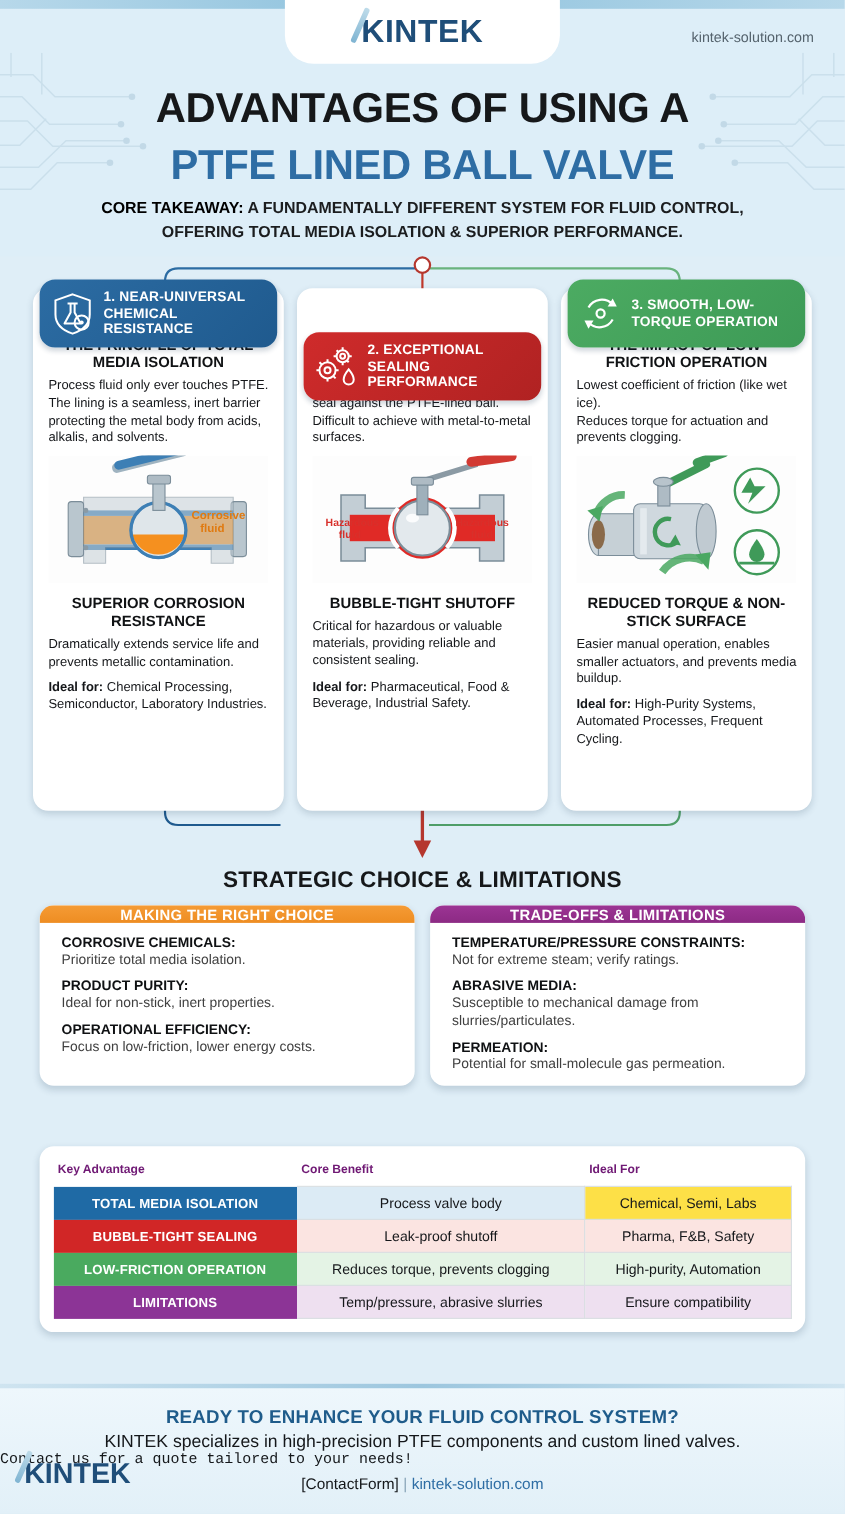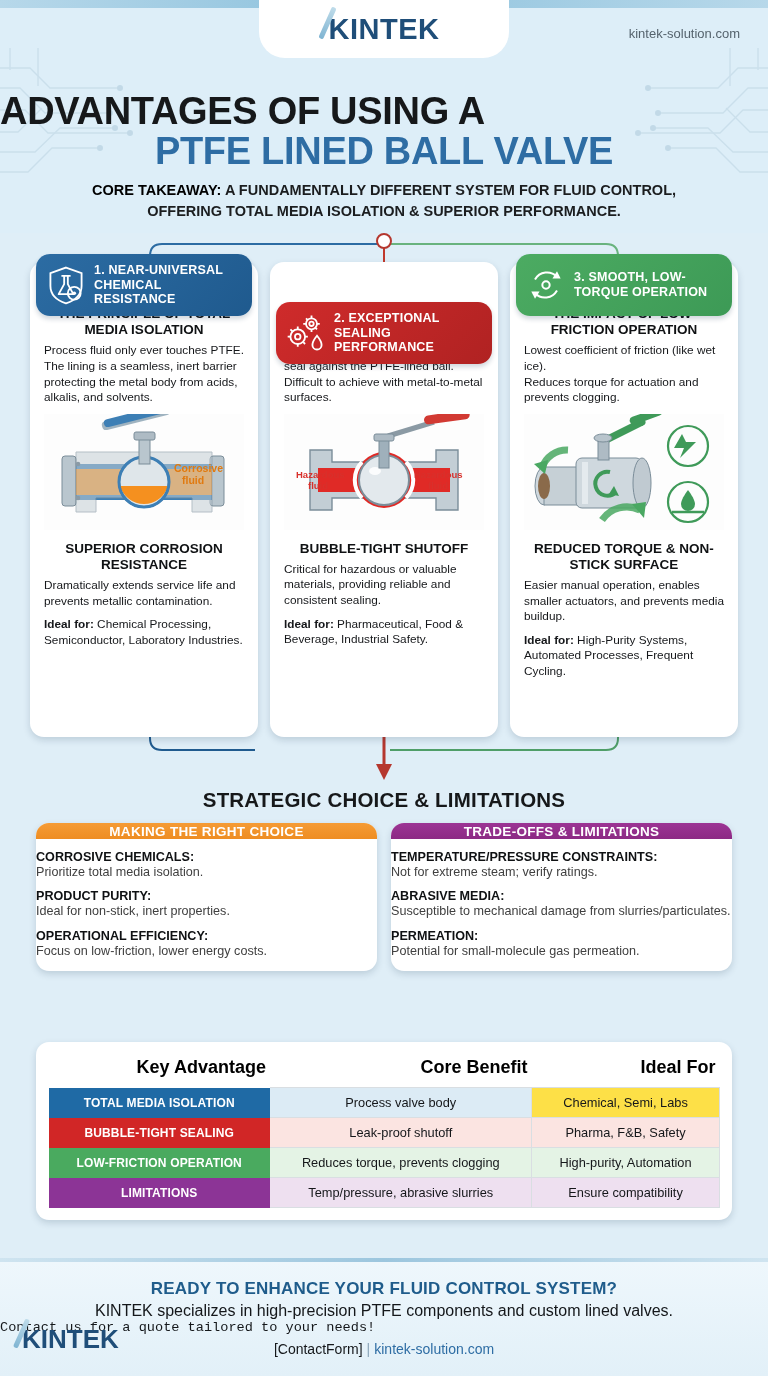--- a/index.html
+++ b/index.html
@@ -39,21 +39,21 @@
   
   .hero{
     position:absolute; left:0; top:8px; width:768px; height:225px;
     background:#ddeef8; overflow:hidden;
   }
   .circuit{ position:absolute; top:40px; opacity:.5; }
   .circuit.l{ left:-10px; }
   .circuit.r{ right:-10px; transform:scaleX(-1); }
 
   .title1{
-    position:absolute; top:90px; width:768px; text-align:left;
+    position:absolute; top:78px; width:768px; text-align:center;
     font-size:38px; font-weight:bold; color:#16181a; letter-spacing:-0.3px;
   }
   .title2{
     position:absolute; top:130px; width:768px; text-align:center;
     font-size:38px; font-weight:bold; color:#2e6da4; letter-spacing:-0.3px;
   }
   .takeaway{
     position:absolute; top:180px; width:768px; text-align:center;
     font-size:14.5px; font-weight:bold; color:#1b1d1f; line-height:1.45;
     padding:0 60px;
@@ -115,36 +115,36 @@
   .panel{
     flex:1 1 0; background:#fff; border-radius:13px;
     box-shadow:0 3px 7px rgba(20,50,80,.17); overflow:hidden;
   }
   .panel-head{
     height:16px; display:flex; align-items:center; justify-content:center;
     color:#fff; font-size:13.5px; font-weight:bold; letter-spacing:.3px;
   }
   .p1 .panel-head{ background:linear-gradient(180deg,#f59b35,#ee8d22); }
   .p2 .panel-head{ background:linear-gradient(180deg,#9c3494,#8c2a84); }
-  .panel-body{ padding:11px 0 12px; }
+  .panel-body{ padding:11px 20px 12px; }
   .kv{ margin-bottom:9px; }
   .kv:last-child{ margin-bottom:0; }
   .kv .k{ font-size:12.6px; font-weight:bold; color:#0f1113; }
   .kv .v{ font-size:12.6px; color:#404040; line-height:1.3; }
 
   
   .tablecard{
     position:absolute; left:36px; top:1042px; width:696px;
     background:#fff; border-radius:13px; padding:10px 12px 12px;
     box-shadow:0 3px 7px rgba(20,50,80,.17); z-index:2;
   }
   table{ width:100%; border-collapse:collapse; }
   thead th{
-    font-size:18px; font-weight:bold; color:#000000;
-    padding:5px 4px 9px; text-align:right;
+    font-size:11px; font-weight:bold; color:#701a75;
+    padding:5px 4px 9px; text-align:left;
   }
   tbody td{
     border:1px solid #d9dee2; padding:7px 6px; text-align:center;
     font-size:12.8px; color:#15171a;
   }
   tbody td.lbl{
     color:#fff; font-weight:bold; font-size:12px; letter-spacing:.15px;
     border-color:transparent; width:33%;
   }
   tbody td.mid{ width:39%; }

